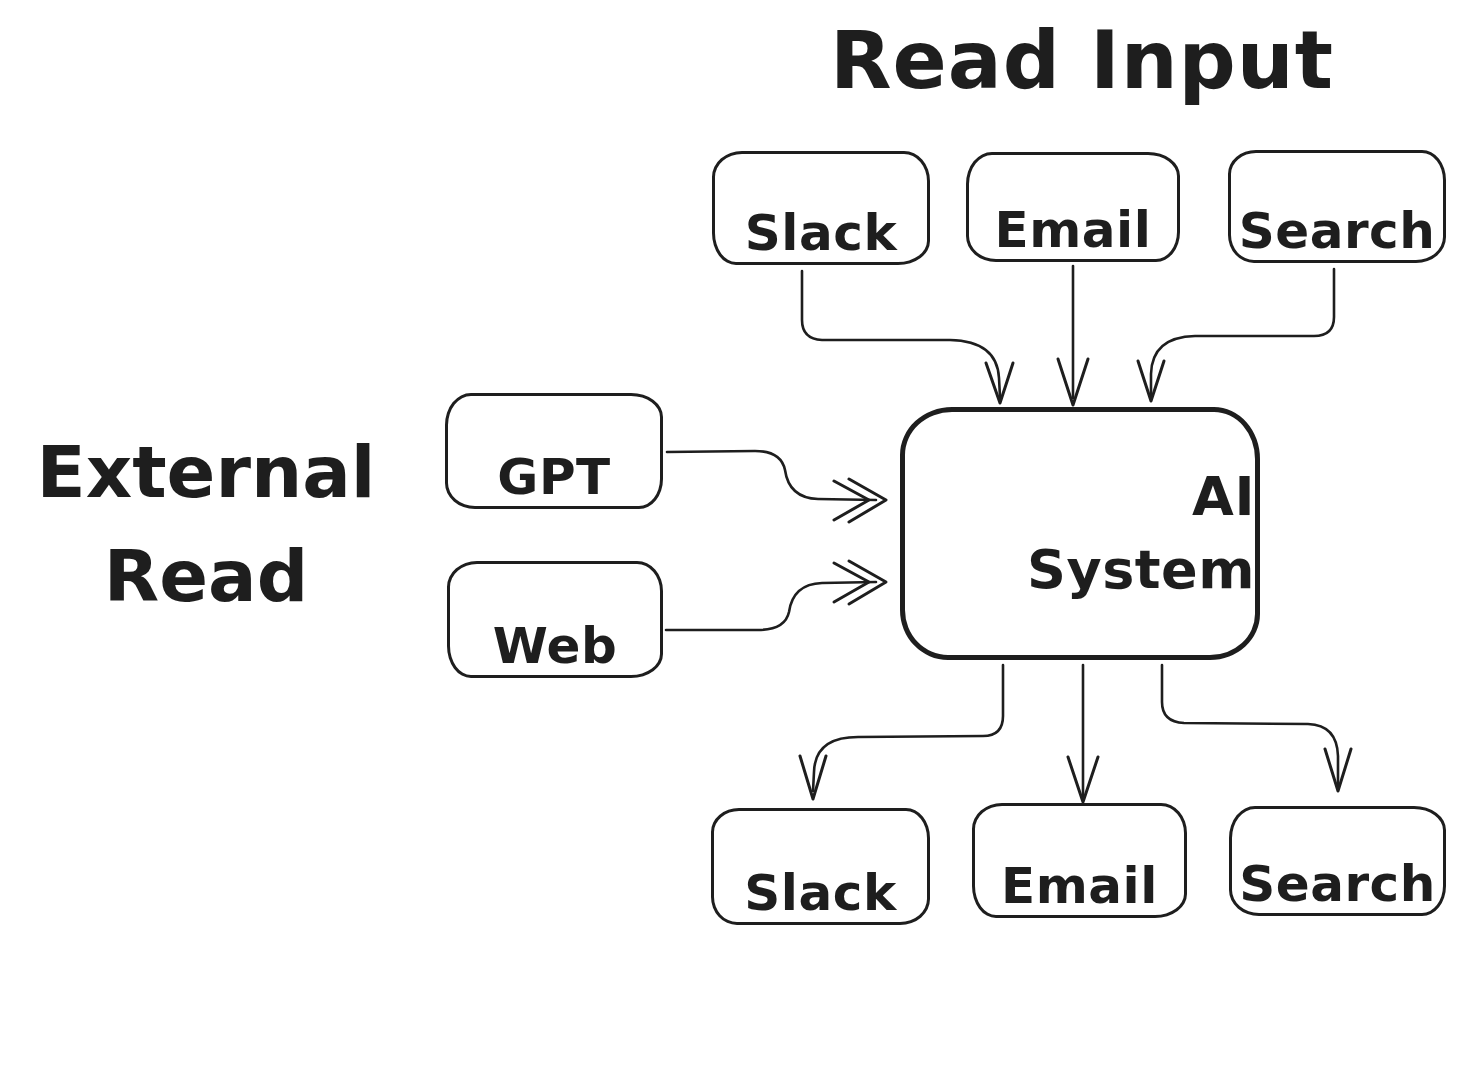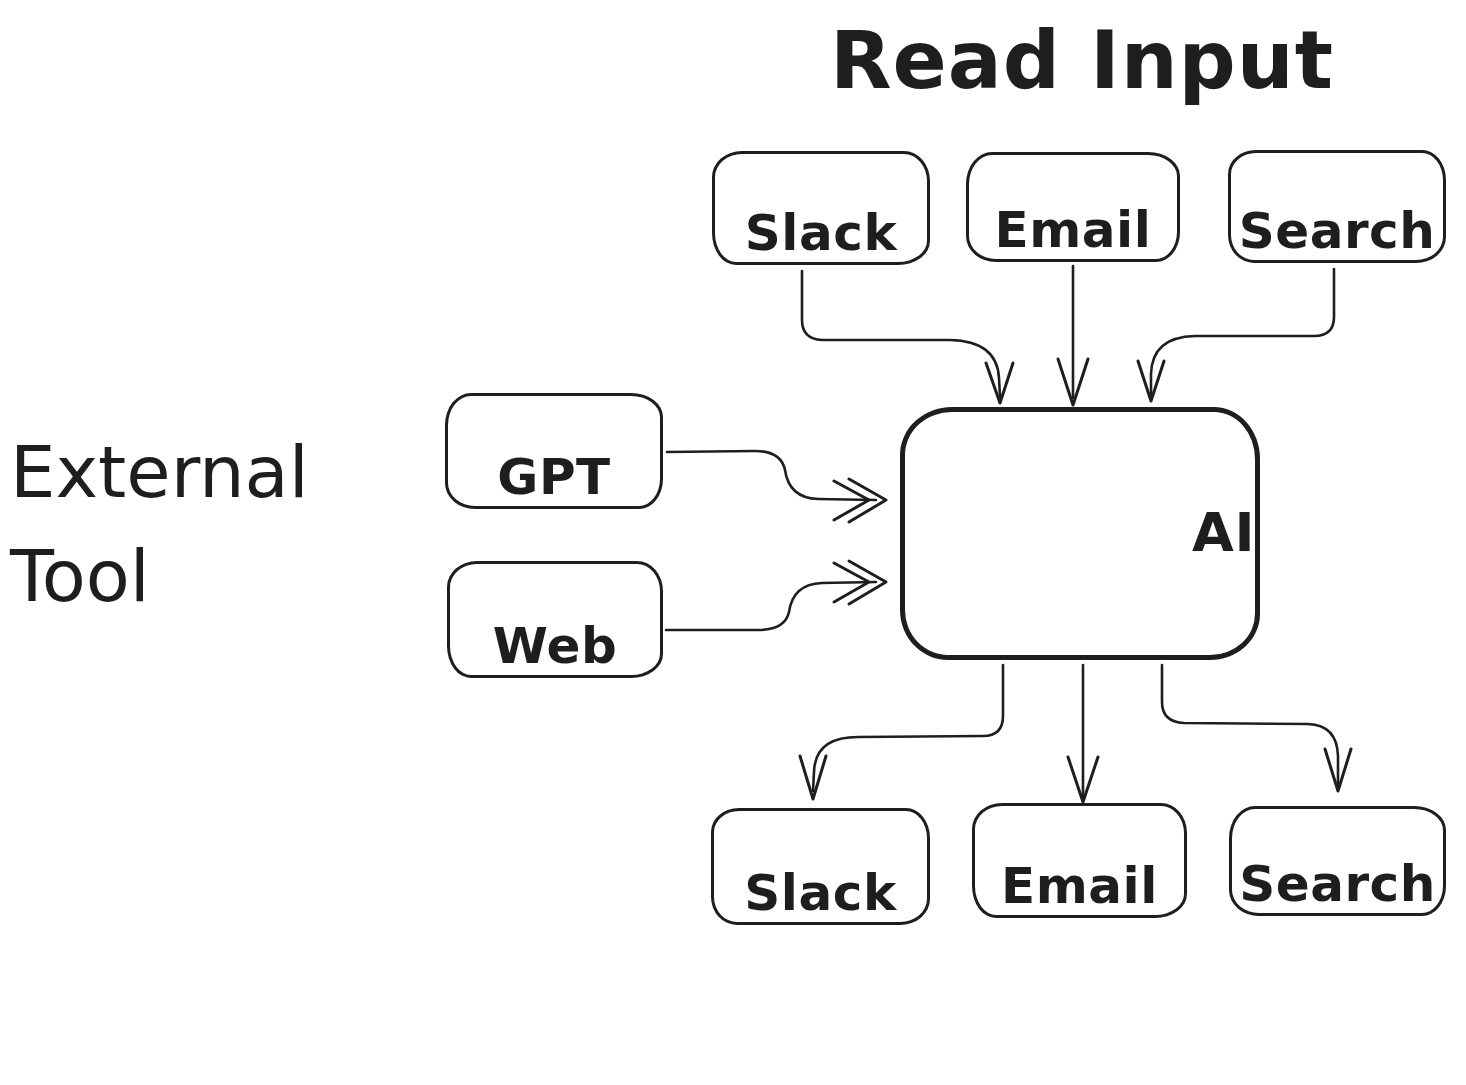--- a/index.html
+++ b/index.html
@@ -60,23 +60,23 @@
     position: absolute;
     font-size: 80px;
     font-weight: bold;
     letter-spacing: 1px;
     white-space: nowrap;
     text-align: center;
   }
   .side-title {
     position: absolute;
     font-size: 72px;
-    font-weight: normal;
+    font-weight: bold;
     line-height: 1.45;
-    text-align: left;
+    text-align: center;
     white-space: nowrap;
   }
 </style>
 </head>
 <body>
 
 <div class="canvas">
 
   <svg class="arrows" viewBox="0 0 1466 1085" xmlns="http://www.w3.org/2000/svg">
 
@@ -120,21 +120,21 @@
     <g>
       <path d="M 1162 665 L 1162 702 Q 1162 722 1184 723 L 1308 724 Q 1337 725 1338 756 L 1338 785"></path>
       <path class="head" d="M 1325 749 L 1338 791 L 1351 749"></path>
     </g>
   </svg>
 
   <div class="big-title" style="left:822px; top:14px; width:520px;">Read Input</div>
 
   <div class="side-title" style="left:10px; top:420px; width:392px;">
     <div>External</div>
-    <div>Tool</div>
+    <div>Read</div>
   </div>
 
 
   <div class="node r1" style="left:712px; top:151px; width:218px; height:114px;">
     <span>Slack</span>
   </div>
   <div class="node r2" style="left:966px; top:152px; width:214px; height:110px;">
     <span>Email</span>
   </div>
   <div class="node r3" style="left:1228px; top:150px; width:218px; height:113px;">
@@ -143,20 +143,21 @@
 
   <div class="node r2" style="left:445px; top:393px; width:218px; height:116px;">
     <span>GPT</span>
   </div>
   <div class="node r1" style="left:447px; top:561px; width:216px; height:117px;">
     <span>Web</span>
   </div>
 
   <div class="node ai" style="left:900px; top:407px; width:360px; height:253px;">
     <div>AI</div>
+    <div>System</div>
   </div>
 
   <div class="node r3" style="left:711px; top:808px; width:219px; height:117px;">
     <span>Slack</span>
   </div>
   <div class="node r1" style="left:972px; top:803px; width:215px; height:115px;">
     <span>Email</span>
   </div>
   <div class="node r2" style="left:1229px; top:806px; width:217px; height:110px;">
     <span>Search</span>

